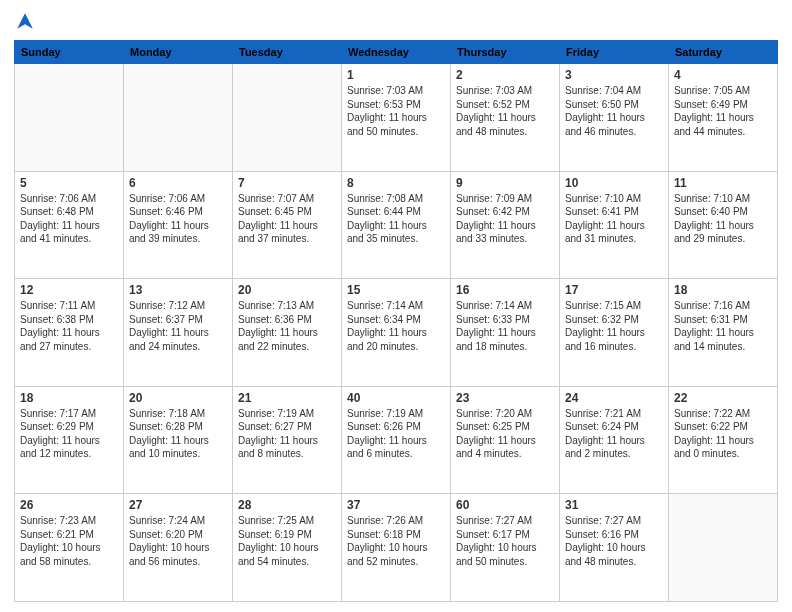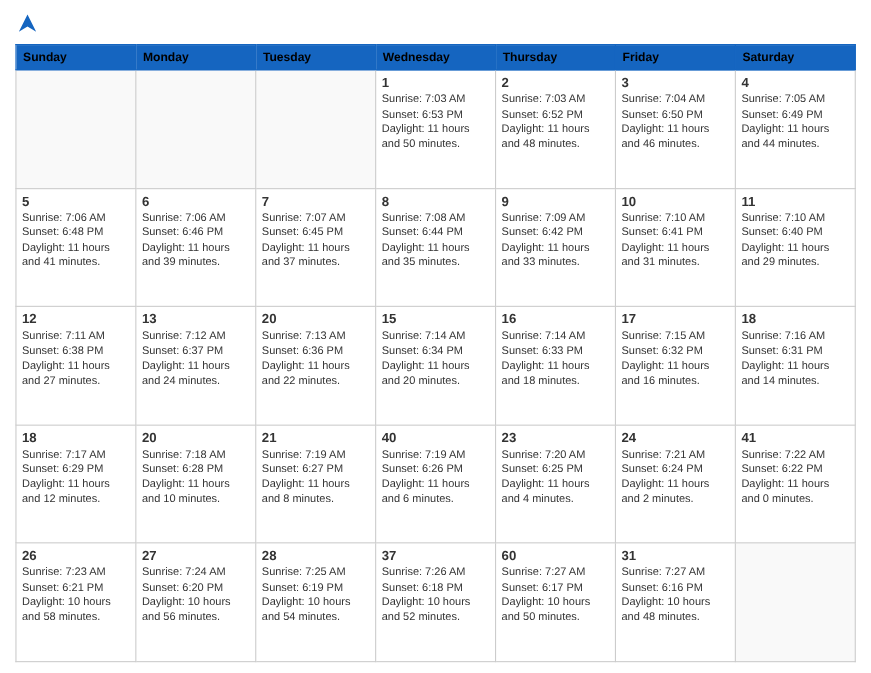--- a/index.html
+++ b/index.html
@@ -229,21 +229,21 @@
           </td>
           <td>
             <span class="day-num">23</span>
             <div class="day-info">Sunrise: 7:20 AM<br>Sunset: 6:25 PM<br>Daylight: 11 hours and 4 minutes.</div>
           </td>
           <td>
             <span class="day-num">24</span>
             <div class="day-info">Sunrise: 7:21 AM<br>Sunset: 6:24 PM<br>Daylight: 11 hours and 2 minutes.</div>
           </td>
           <td>
-            <span class="day-num">41</span>
+            <span class="day-num">22</span>
             <div class="day-info">Sunrise: 7:22 AM<br>Sunset: 6:22 PM<br>Daylight: 11 hours and 0 minutes.</div>
           </td>
         </tr>
         <tr>
           <td>
             <span class="day-num">26</span>
             <div class="day-info">Sunrise: 7:23 AM<br>Sunset: 6:21 PM<br>Daylight: 10 hours and 58 minutes.</div>
           </td>
           <td>
             <span class="day-num">27</span>

